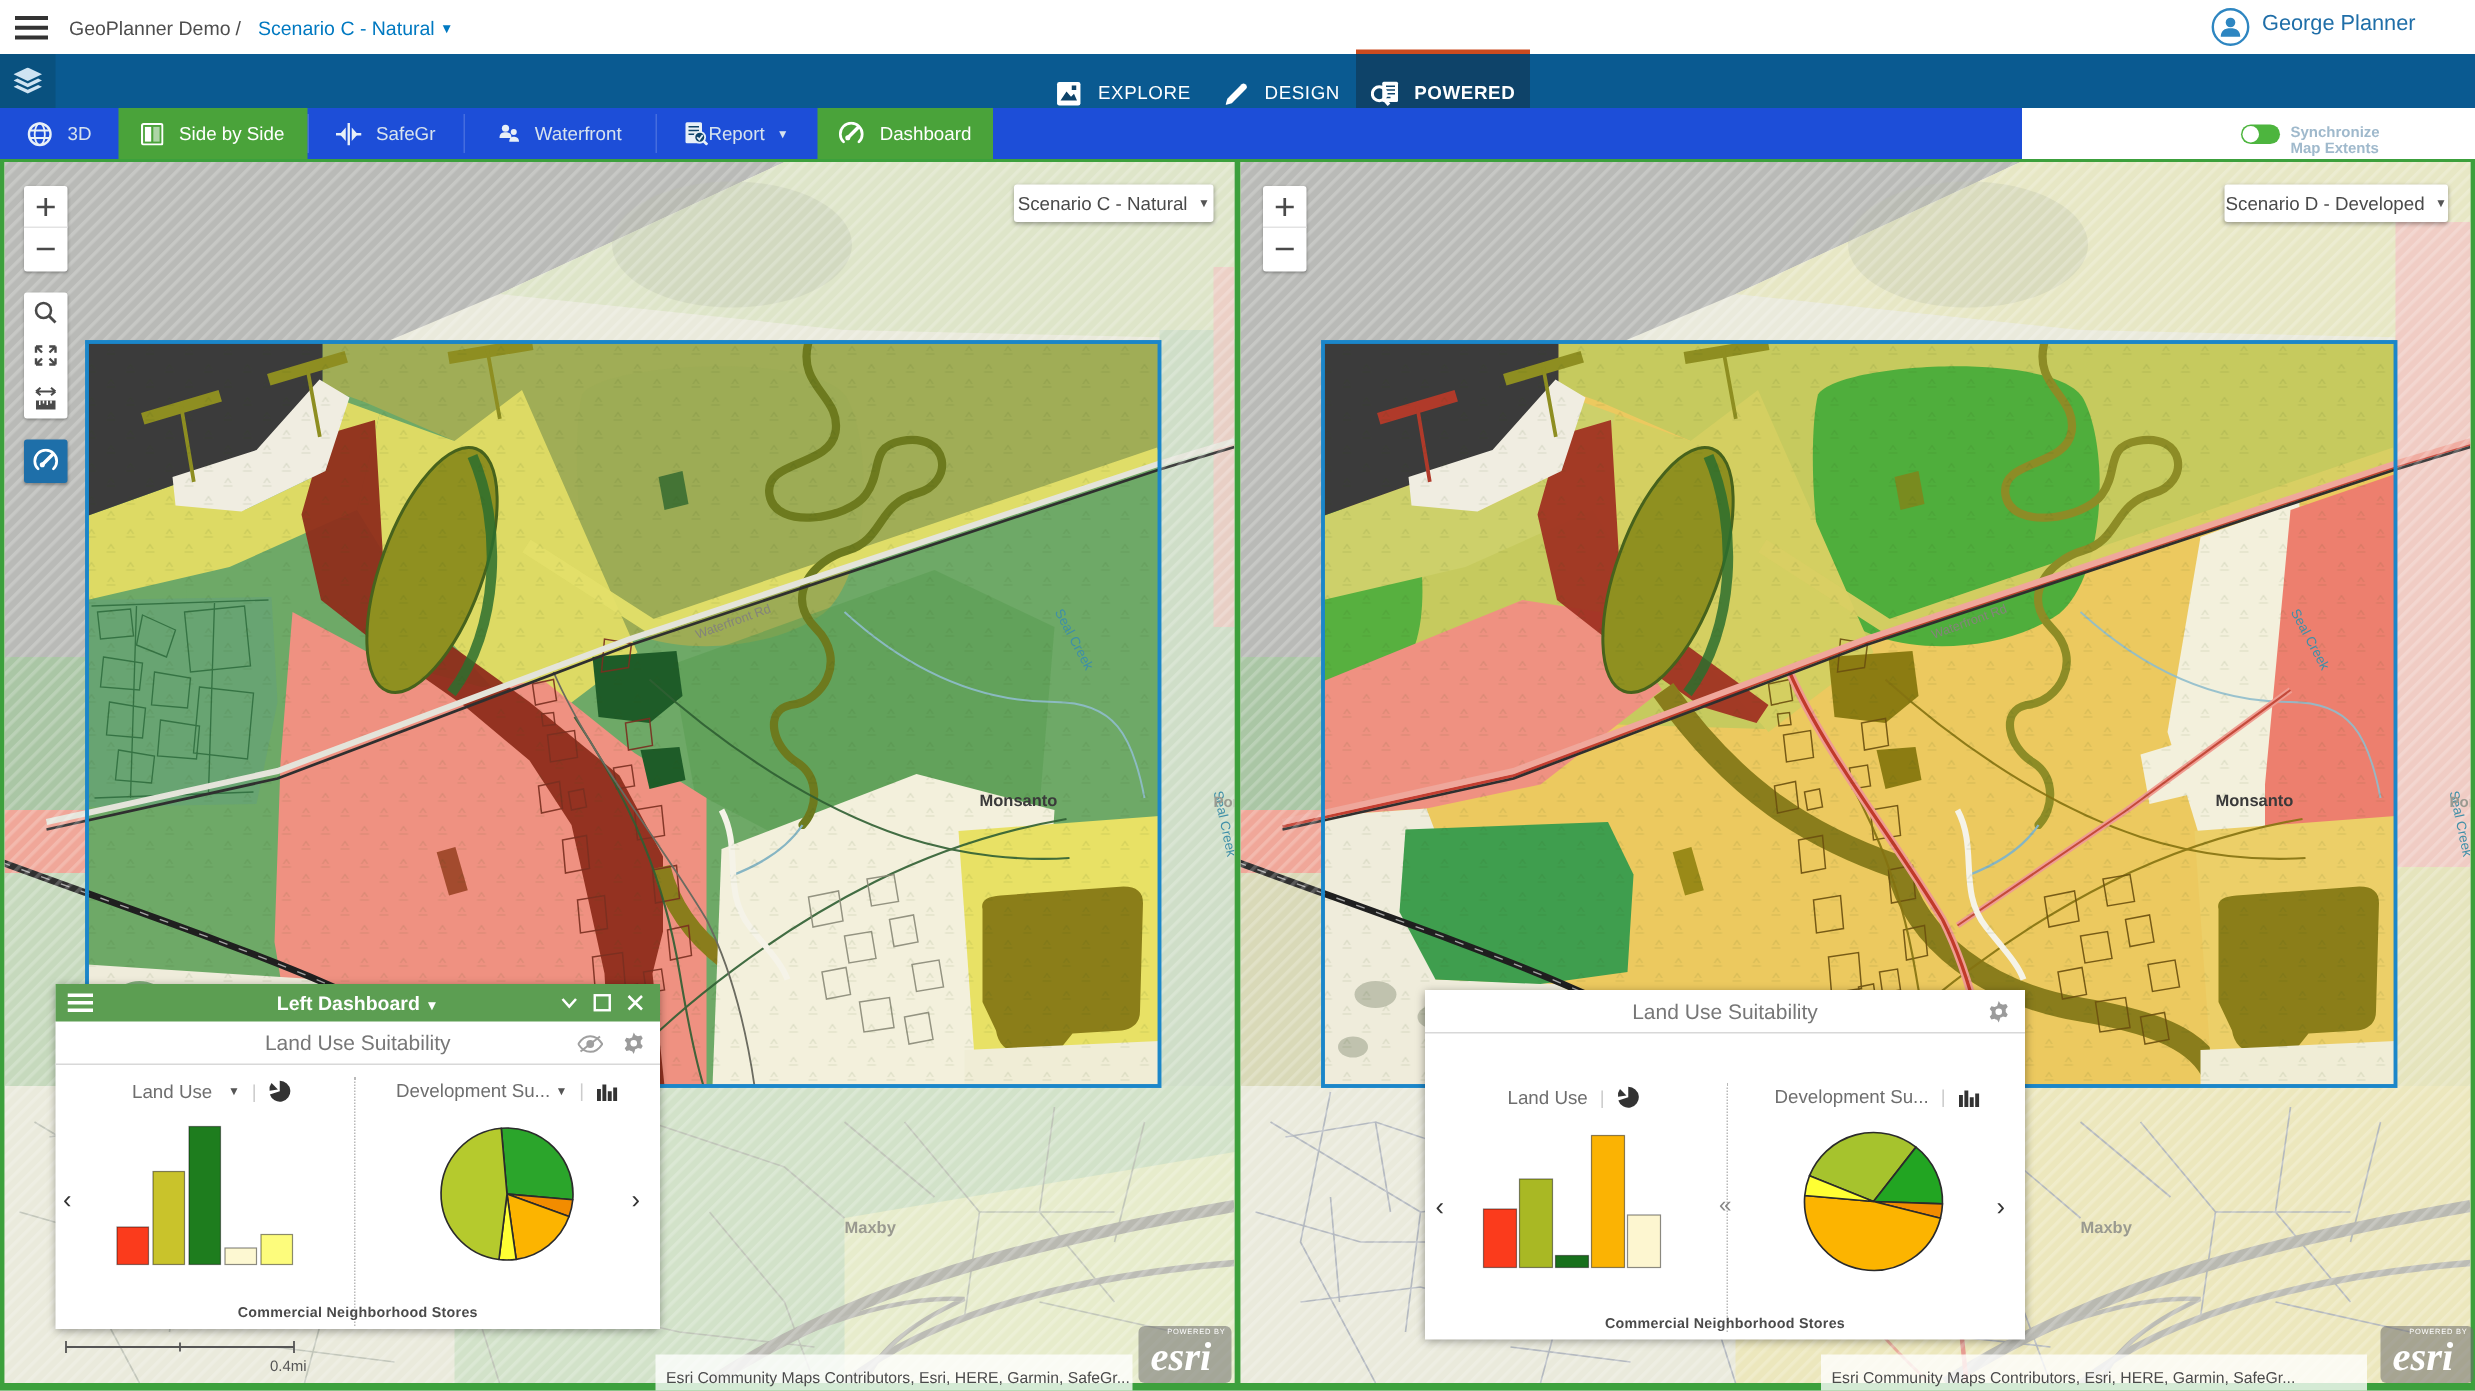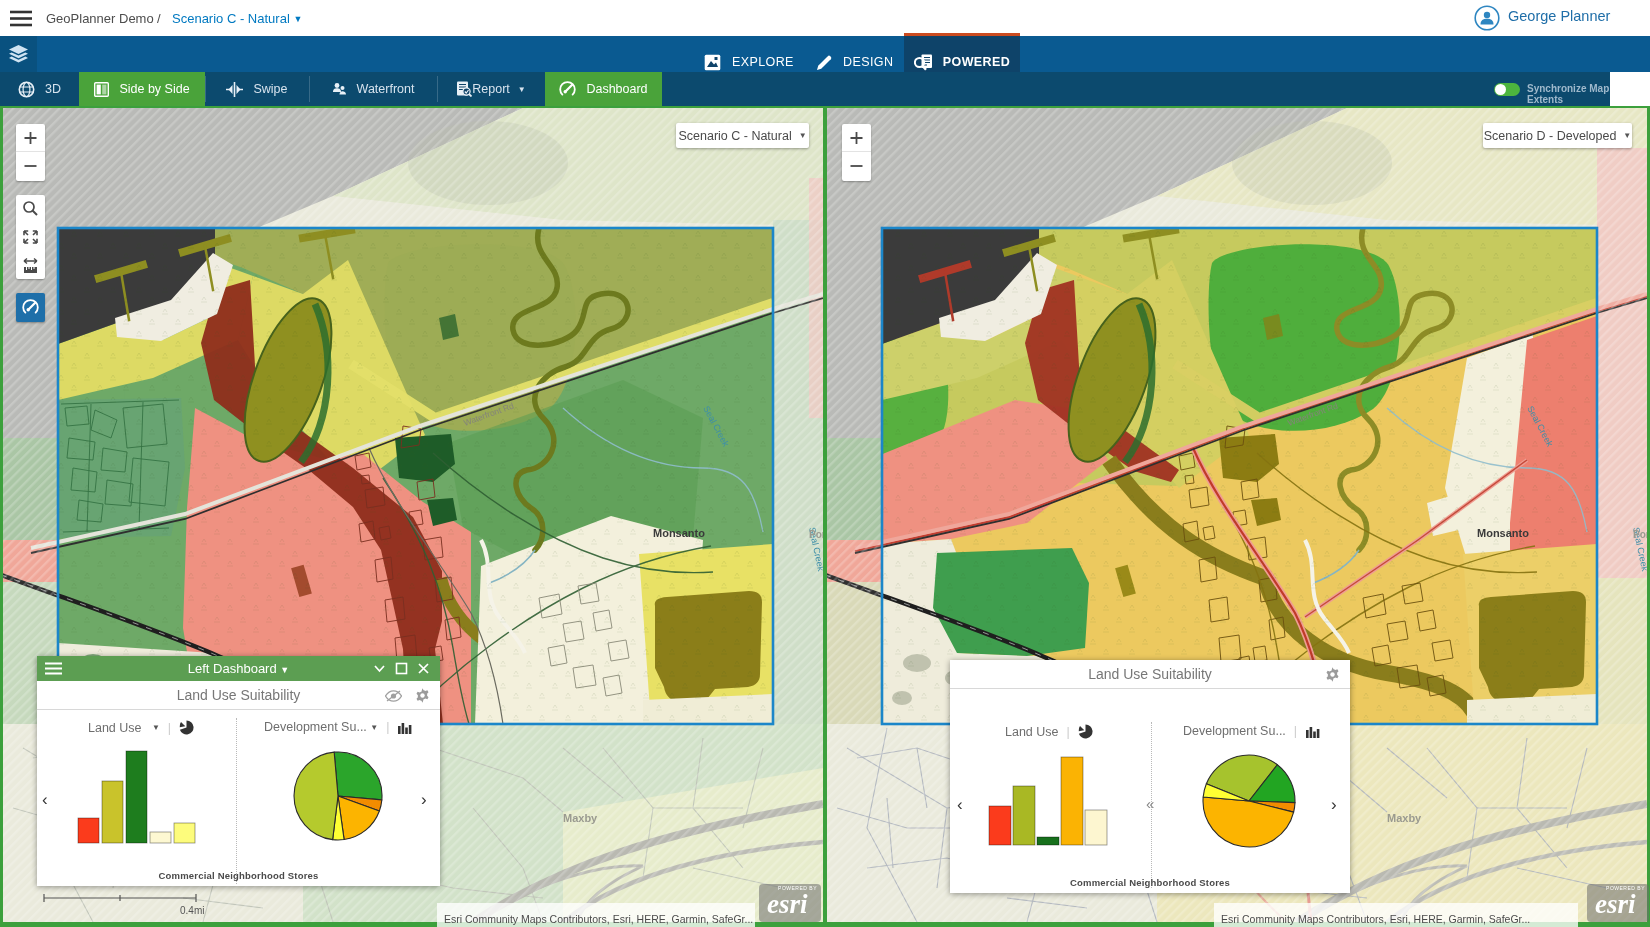--- a/index.html
+++ b/index.html
@@ -1,30 +1,30 @@
 <!DOCTYPE html>
 <html><head><meta charset="utf-8"><style>
 *{margin:0;padding:0;box-sizing:border-box}
 body{width:1650px;height:927px;font-family:"Liberation Sans",sans-serif;overflow:hidden;position:relative;background:#fff}
 .abs{position:absolute}
 #hdr{left:0;top:0;width:1650px;height:36px;background:#fff}
 #nav{left:0;top:36px;width:1650px;height:36px;background:#0a5a91}
-#tools{left:0;top:72px;width:1610px;height:34px;background:#0c4a6e}
+#tools{left:0;top:72px;width:1348px;height:34px;background:#1d4ed8}
 #maparea{left:0;top:106px;width:1650px;height:821px;background:#3ca03c}
 .mappanel{position:absolute;top:2px;width:820px;height:814px;overflow:hidden;background:#e9e9da}
 #mapL{left:3px}#mapR{left:827px}
 .navtab{position:absolute;top:0;height:52px;display:flex;align-items:center;color:#fff;font-size:12.5px;letter-spacing:.4px}
 .tbtn{position:absolute;top:0;height:34px;display:flex;align-items:center;justify-content:center;color:#d7e3ee;font-size:12.5px}
 .green{background:#4aa33a;color:#fff}
 .zbox{position:absolute;width:29px;background:#fff;box-shadow:0 1px 2px rgba(0,0,0,.3);border-radius:2px;color:#4a4a4a}
 .zcell{width:29px;height:28px;display:flex;align-items:center;justify-content:center}
 .scen{position:absolute;top:123px;height:25px;background:#fff;border-radius:2px;box-shadow:0 1px 3px rgba(0,0,0,.35);display:flex;align-items:center;justify-content:center;font-size:12.5px;color:#4a4a4a}
 .dash{position:absolute;background:#fff;box-shadow:0 1px 6px rgba(0,0,0,.4)}
 .dhead{height:25px;background:#5c9e52;color:#fff;display:flex;align-items:center;position:relative}
-.dtitle{position:absolute;width:100%;text-align:center;font-size:13px;font-weight:normal}
+.dtitle{position:absolute;width:100%;text-align:center;font-size:13px;font-weight:bold}
 .dsub{height:29px;border-bottom:1px solid #d8d8d8;position:relative;color:#777;font-size:14px;display:flex;align-items:center;justify-content:center}
 .whead{position:absolute;top:64px;font-size:12.5px;color:#6e6e6e;display:flex;align-items:center}
 .attr{position:absolute;height:19px;overflow:hidden;background:rgba(255,255,255,.78);color:#4a4a4a;font-size:10.5px;display:flex;align-items:center;padding:16px 7px;white-space:nowrap}
 .esribox{position:absolute;width:62px;height:38px;background:rgba(110,110,110,.55);border-radius:4px;color:#fff}
 .caption{position:absolute;width:100%;text-align:center;font-size:9.5px;font-weight:bold;color:#4a4a4a;letter-spacing:.2px}
 svg{display:block}
 </style></head><body>
 <div id="hdr" class="abs">
 <svg class="abs" style="left:10px;top:10px" width="22" height="17">
       <g stroke="#333" stroke-width="2.6">
@@ -93,21 +93,21 @@
         <rect x="8.2" y="2.6" width="4.2" height="9.8" fill="#fff" opacity="0.55"></rect>
       </svg>
       <span style="margin-left:10px">Side by Side</span>
     </div>
     <div class="tbtn" style="left:205px;width:104px">
       <svg width="17" height="15" viewBox="0 0 17 15">
         <path d="M8.5,0 V15" stroke="#e8f0f7" stroke-width="1.6"></path>
         <path d="M6.5,3 L2.5,7.5 L6.5,12 Z M10.5,3 L14.5,7.5 L10.5,12 Z" fill="#e8f0f7"></path>
         <path d="M0,7.5 H5 M12,7.5 H17" stroke="#e8f0f7" stroke-width="1.6"></path>
       </svg>
-      <span style="margin-left:10px">Swipe</span>
+      <span style="margin-left:10px">SafeGr</span>
     </div>
     <div class="tbtn" style="left:309px;width:128px">
       <svg width="15" height="15" viewBox="0 0 15 15">
         <circle cx="5" cy="3.5" r="2.4" fill="#e8f0f7"></circle>
         <path d="M1,10 C1,6.8 3,6.2 5,6.2 C7,6.2 9,6.8 9,10 Z" fill="#e8f0f7"></path>
         <circle cx="10.5" cy="6" r="2" fill="#e8f0f7"></circle>
         <path d="M7.5,12.5 C7.5,9.8 9,9.2 10.5,9.2 C12,9.2 14,9.8 14,12.5 Z" fill="#e8f0f7"></path>
       </svg>
       <span style="margin-left:10px">Waterfront</span>
     </div>

